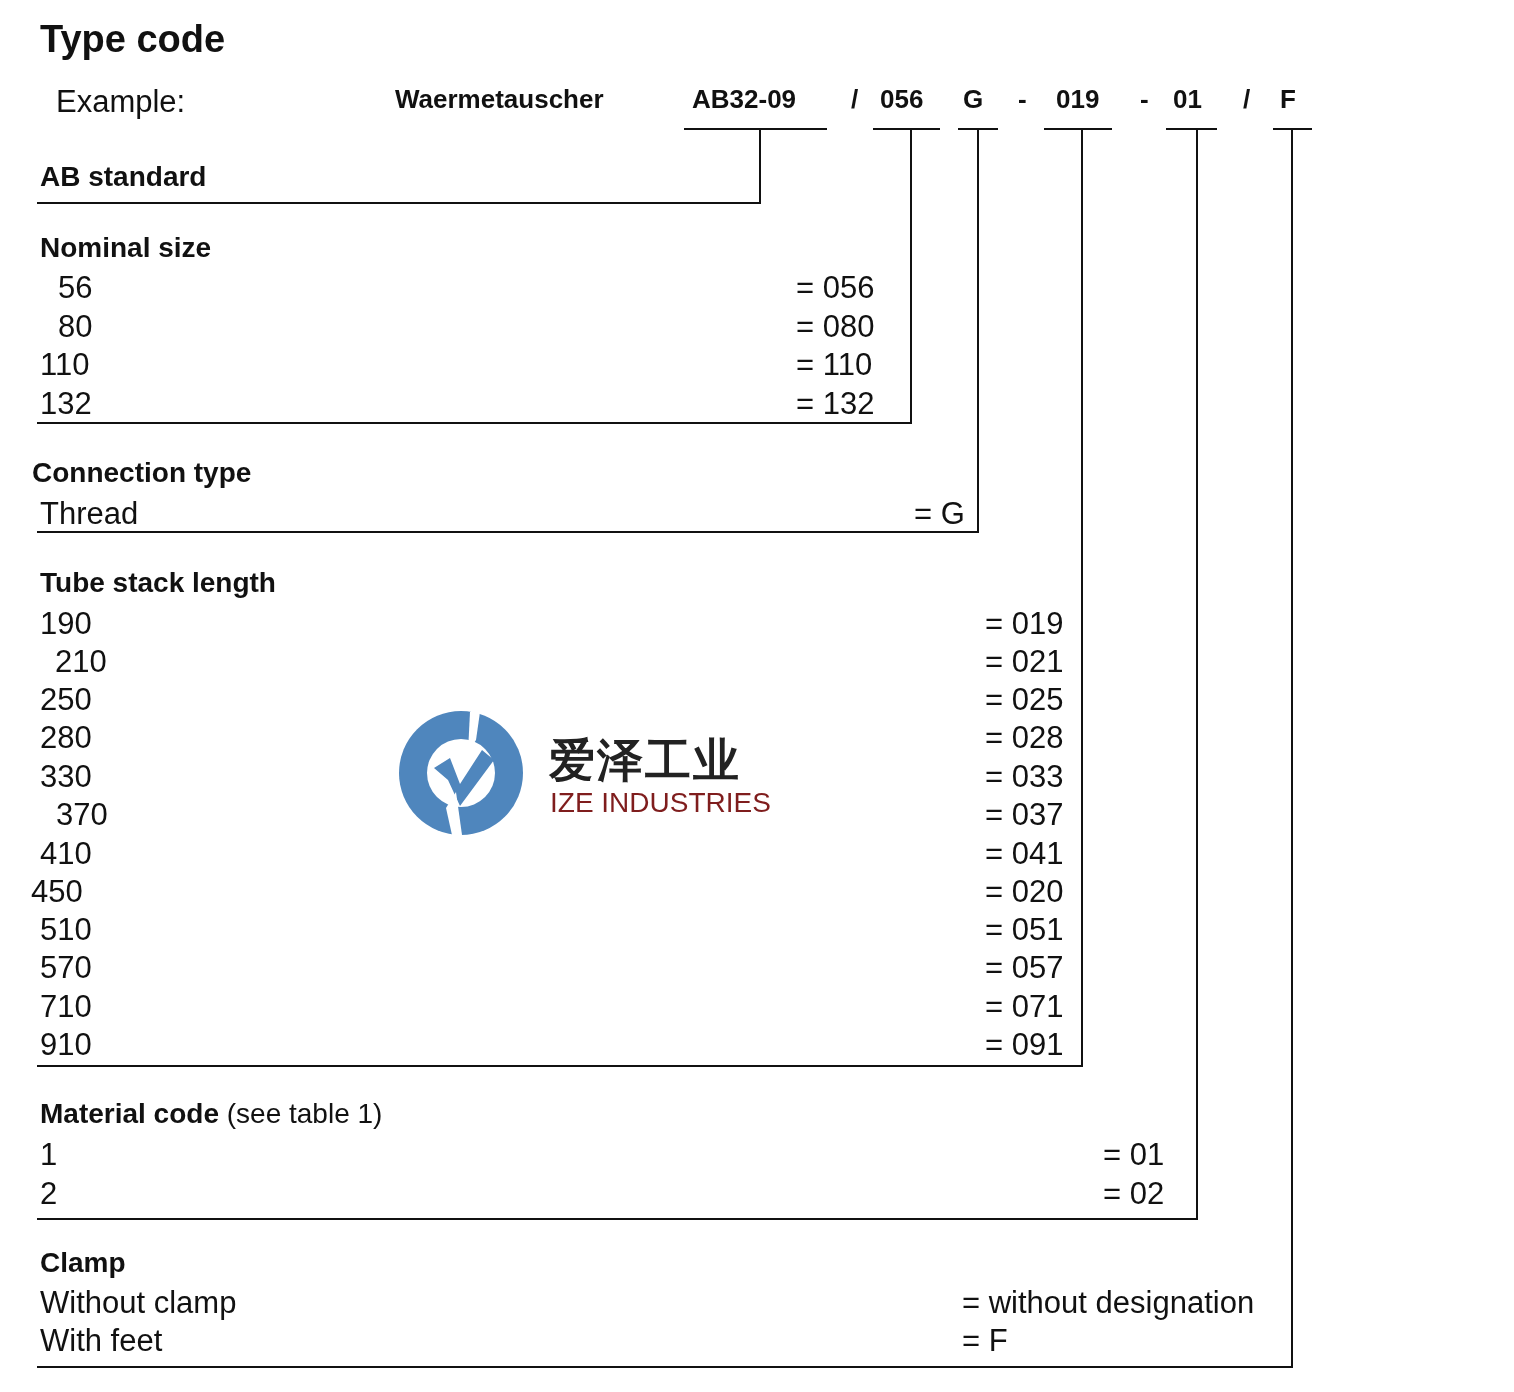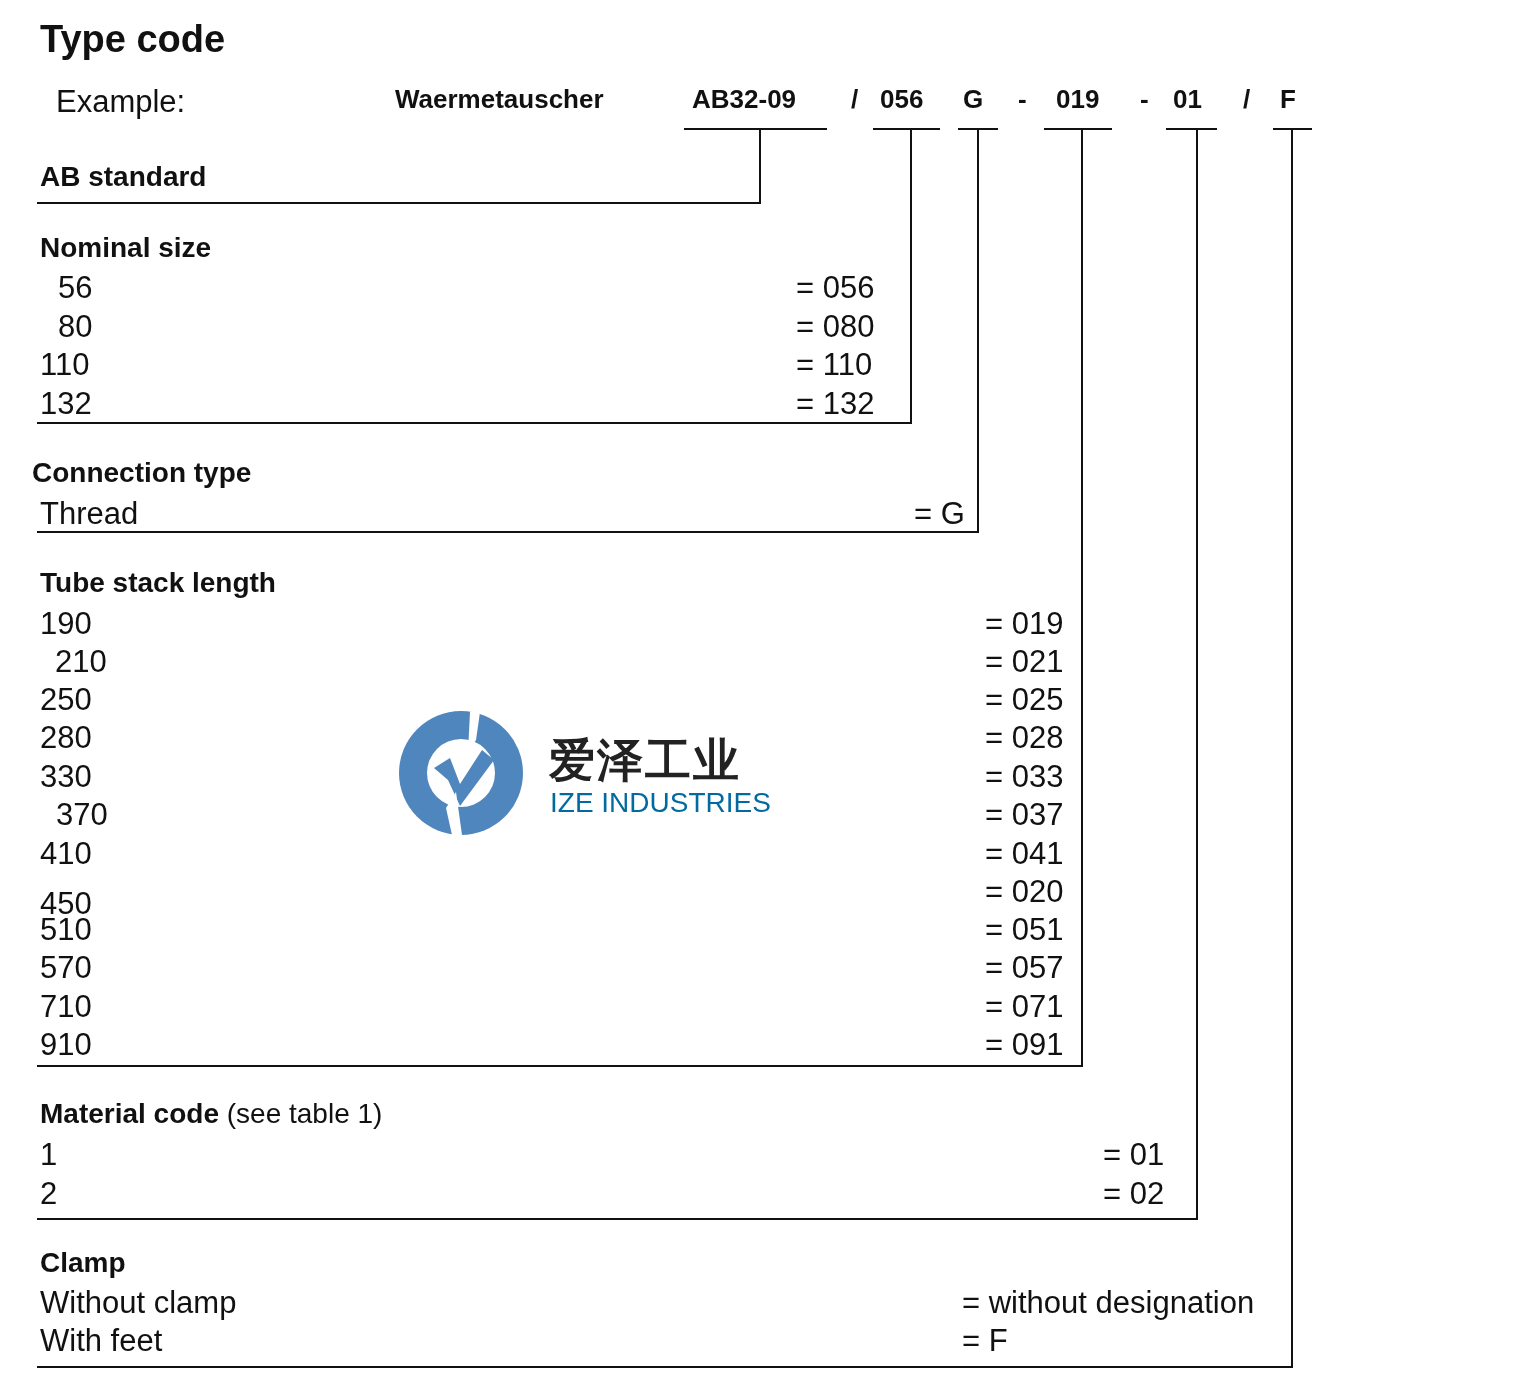--- a/index.html
+++ b/index.html
@@ -7,21 +7,21 @@
          font-family:"Liberation Sans", sans-serif; color:#111; }
   .abs { position:absolute; white-space:nowrap; }
   .title { font-weight:bold; font-size:38px; }
   .reg { font-size:31px; }
   .bold { font-weight:bold; font-size:28px; }
   .code { font-weight:bold; font-size:26px; }
   .line { position:absolute; background:#111; }
   .h { height:2px; }
   .v { width:2px; }
   .logo-cn { font-size:46px; font-weight:bold; color:#222; letter-spacing:2px; }
-  .logo-en { font-size:28px; color:#0369a1; letter-spacing:0px; }
+  .logo-en { font-size:28px; color:#7f1d1d; letter-spacing:0px; }
 </style>
 </head>
 <body>
 
 <div class="abs title" style="left:40px; top:18px;">Type code</div>
 
 <div class="abs reg" style="left:56px; top:84px;">Example:</div>
 <div class="abs code" style="left:395px; top:84px;">Waermetauscher</div>
 <div class="abs code" style="left:692px; top:84px;">AB32-09</div>
 <div class="abs code" style="left:851px; top:84px;">/</div>
@@ -68,21 +68,21 @@
 <div class="line h" style="left:37px; top:531px; width:942px;"></div>
 
 <div class="abs bold" style="left:40px; top:567px;">Tube stack length</div>
 <div class="abs reg" style="left:40px; top:606px;">190</div>
 <div class="abs reg" style="left:40px; top:644px;margin-left:15px;">210</div>
 <div class="abs reg" style="left:40px; top:682px;">250</div>
 <div class="abs reg" style="left:40px; top:720px;">280</div>
 <div class="abs reg" style="left:40px; top:759px;">330</div>
 <div class="abs reg" style="left:48px; top:797px;margin-left:8px;">370</div>
 <div class="abs reg" style="left:40px; top:836px;">410</div>
-<div class="abs reg" style="left:40px; top:874px;margin-top:12px;">450</div>
+<div class="abs reg" style="left:31px; top:874px;">450</div>
 <div class="abs reg" style="left:40px; top:912px;">510</div>
 <div class="abs reg" style="left:40px; top:950px;">570</div>
 <div class="abs reg" style="left:40px; top:989px;">710</div>
 <div class="abs reg" style="left:40px; top:1027px;">910</div>
 
 <div class="abs reg" style="left:985px; top:606px;">= 019</div>
 <div class="abs reg" style="left:985px; top:644px;">= 021</div>
 <div class="abs reg" style="left:985px; top:682px;">= 025</div>
 <div class="abs reg" style="left:985px; top:720px;">= 028</div>
 <div class="abs reg" style="left:985px; top:759px;">= 033</div>

